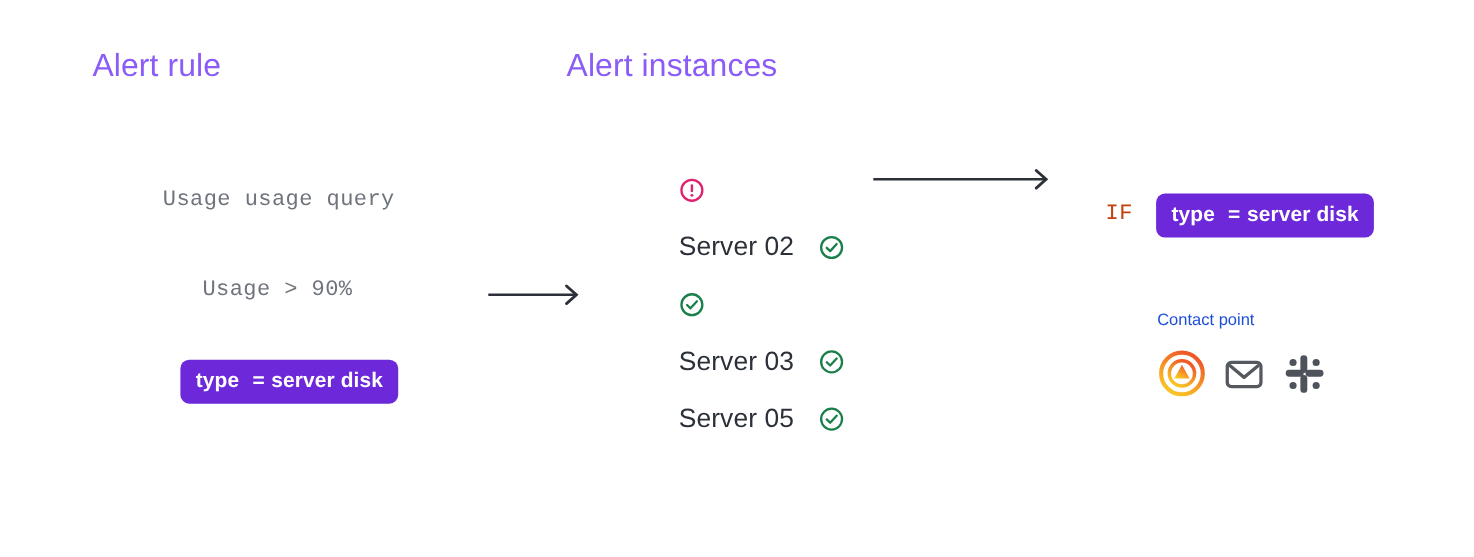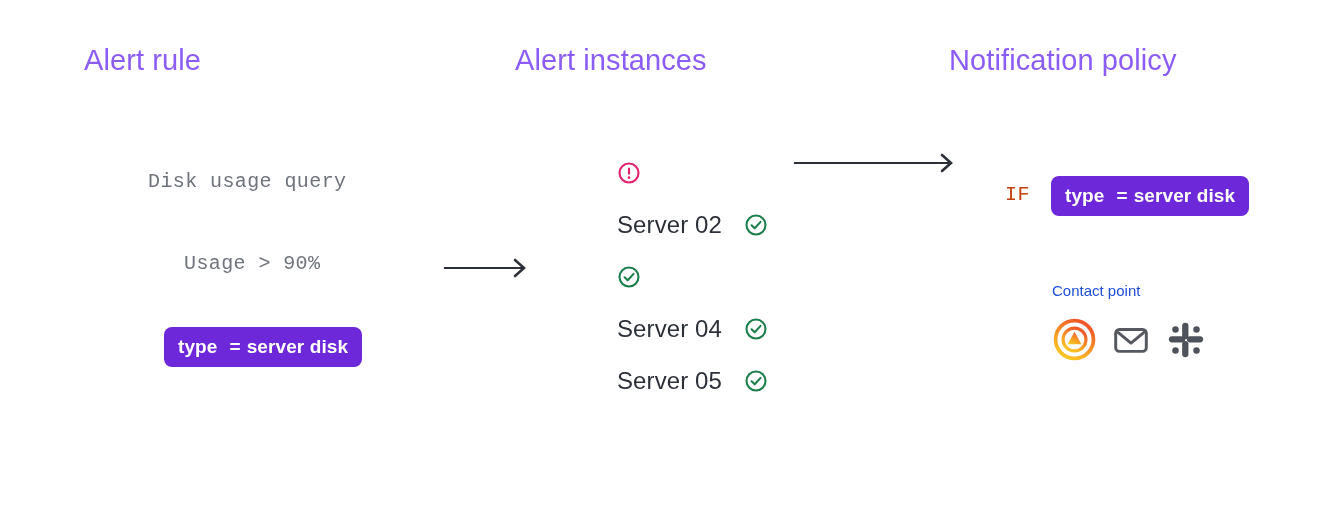--- a/index.html
+++ b/index.html
@@ -129,23 +129,22 @@
 </style>
 </head>
 <body>
 
 <div class="stage">
 
   <div class="col-heading" id="heading-alert-rule">Alert rule</div>
 
   <div class="col-heading" id="heading-alert-instances">Alert instances</div>
 
-  <div class="col-heading" id="heading-notif-policy">Notification policy</div>
-
-  <div class="mono-line" id="rule-query-text">Disk usage query</div>
+
+  <div class="mono-line" id="rule-query-text">Usage usage query</div>
 
   <div class="mono-line" id="rule-cond-text">Usage &gt; 90%</div>
 
   <div class="badge" id="rule-label-badge">
     <span class="badge-key">type</span>
     <span class="badge-op">=</span>
     <span class="badge-val">server disk</span>
   </div>
 
   <svg class="arrow" id="arrow-rule-to-instances" width="92" height="32" viewBox="0 0 92 32">
@@ -172,21 +171,21 @@
     </div>
 
     <div class="instance-row">
       <svg class="instance-status" viewBox="0 0 24 24">
         <circle cx="12" cy="12" r="9.5" fill="none" stroke="#1a7f4b" stroke-width="2.1"></circle>
         <polyline points="7.6,12.3 10.7,15.3 16.6,8.9" fill="none" stroke="#1a7f4b" stroke-width="2.1" stroke-linecap="round" stroke-linejoin="round"></polyline>
       </svg>
     </div>
 
     <div class="instance-row">
-      <span class="instance-name">Server 04</span>
+      <span class="instance-name">Server 03</span>
       <svg class="instance-status" viewBox="0 0 24 24">
         <circle cx="12" cy="12" r="9.5" fill="none" stroke="#1a7f4b" stroke-width="2.1"></circle>
         <polyline points="7.6,12.3 10.7,15.3 16.6,8.9" fill="none" stroke="#1a7f4b" stroke-width="2.1" stroke-linecap="round" stroke-linejoin="round"></polyline>
       </svg>
     </div>
 
     <div class="instance-row">
       <span class="instance-name">Server 05</span>
       <svg class="instance-status" viewBox="0 0 24 24">
         <circle cx="12" cy="12" r="9.5" fill="none" stroke="#1a7f4b" stroke-width="2.1"></circle>

